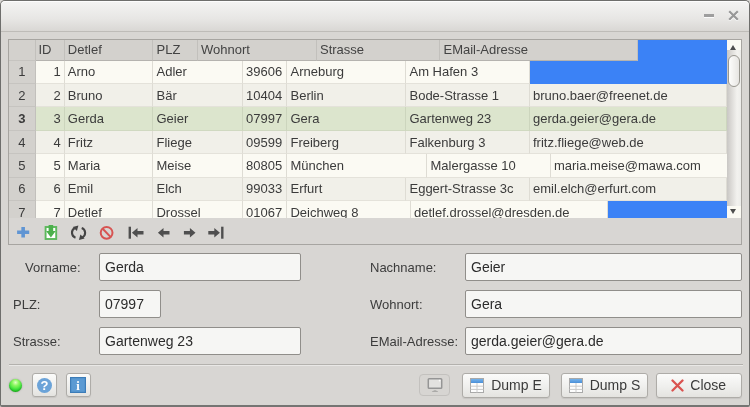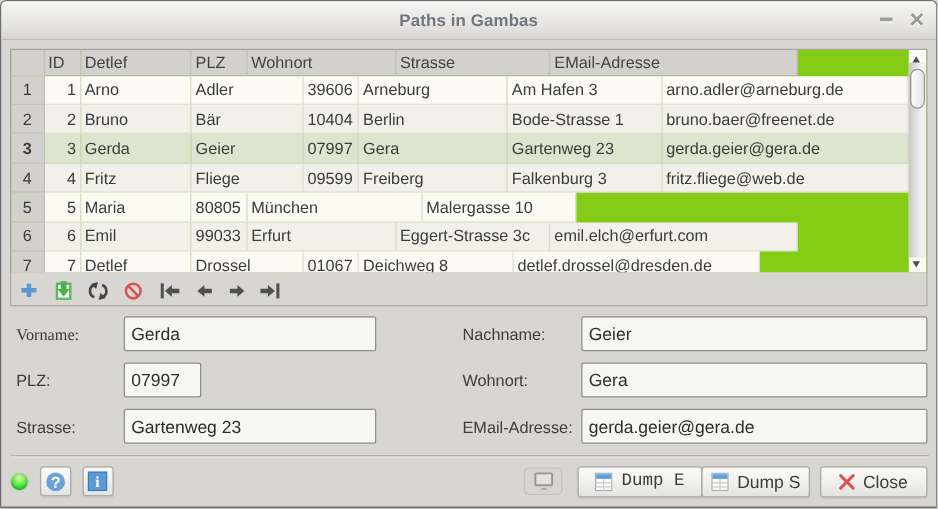--- a/index.html
+++ b/index.html
@@ -21,21 +21,21 @@
   .title {
     position:absolute; left:0; right:0; top:8px; text-align:center;
     font-size:13.5px; font-weight:bold; color:#6f7781; letter-spacing:0.1px;
   }
   .tbtn { position:absolute; color:#9b9b9b; }
   .minim { left:703px; top:13px; width:10px; height:3px; background:#9e9e9e; box-shadow:0 1px 0 #fbfbfb; }
 
   
   .browser { position:absolute; left:7px; top:38px; width:734px; height:206px;
     border:1px solid #a7a5a1; background:#d8d6d3; }
-  .grid { position:absolute; left:0; top:0; width:732px; height:178px; overflow:hidden; background:#84cc16; }
+  .grid { position:absolute; left:0; top:0; width:732px; height:178px; overflow:hidden; background:#3b82f6; }
   .row { display:flex; width:718.5px; }
   .hdr  { height:20.8px; }
   .r    { height:23.35px; }
   .cell { flex:none; border-right:1px solid #dedcd4; border-bottom:1px solid #e4e2da;
           font-size:13px; color:#3b3b3b; padding:0 3px; display:flex; align-items:center;
           white-space:nowrap; overflow:hidden; }
   .hdr .cell { background:#d3d1cd; border-right:1px solid #c2c0bc; border-bottom:1px solid #b5b3af; color:#434343; }
   .rowhdr { justify-content:center; background:#d3d1cd !important; border-right:1px solid #c2c0bc !important; border-bottom:1px solid #c6c4c0 !important; }
   .idc { justify-content:flex-end; }
   .odd  .cell { background:#fbfaf3; }
@@ -71,21 +71,20 @@
          box-shadow:0 1px 1px rgba(0,0,0,.08); }
   .sq { top:372px; height:24px; }
   .led { position:absolute; left:8px; top:378px; width:13px; height:13px; border-radius:50%;
          background:radial-gradient(circle at 50% 27%, #e2ffc4 0%, #8af75f 28%, #3ae23a 62%, #25cb25 85%, #1daf1d 100%);
          box-shadow:inset 0 -1px 2px rgba(0,80,0,.35), 0 0 1.5px rgba(40,60,40,.5); }
 </style>
 </head>
 <body>
 <div class="win">
   <div class="titlebar">
-    <div class="title">Paths in Gambas</div>
     <div class="tbtn minim"></div>
     <svg class="tbtn" style="left:727px; top:8.5px;" width="11" height="11" viewBox="0 0 11 11">
       <path d="M1.2 2.2 L9.8 10.8 M9.8 2.2 L1.2 10.8" stroke="#fdfdfd" stroke-width="2.2"></path>
       <path d="M1.2 1.2 L9.8 9.8 M9.8 1.2 L1.2 9.8" stroke="#989898" stroke-width="2.2"></path>
     </svg>
   </div>
 
   <div class="browser">
     <div class="grid">
       <div class="row hdr">
@@ -98,21 +97,20 @@
         <div class="cell" style="width:197.5px">EMail-Adresse</div>
       </div>
       <div class="row r odd">
           <div class="cell rowhdr" style="width:26.5px">1</div>
           <div class="cell idc" style="width:29.3px">1</div>
           <div class="cell" style="width:88.7px">Arno</div>
           <div class="cell" style="width:89.5px">Adler</div>
           <div class="cell" style="width:44.5px">39606</div>
           <div class="cell" style="width:119px">Arneburg</div>
           <div class="cell" style="width:123.5px">Am Hafen 3</div>
-          <div class="cell" style="width:197.5px">arno.adler@arneburg.de</div>
         </div>
       <div class="row r even">
           <div class="cell rowhdr" style="width:26.5px">2</div>
           <div class="cell idc" style="width:29.3px">2</div>
           <div class="cell" style="width:88.7px">Bruno</div>
           <div class="cell" style="width:89.5px">Bär</div>
           <div class="cell" style="width:44.5px">10404</div>
           <div class="cell" style="width:119px">Berlin</div>
           <div class="cell" style="width:123.5px">Bode-Strasse 1</div>
           <div class="cell" style="width:197.5px">bruno.baer@freenet.de</div>
@@ -134,28 +132,31 @@
           <div class="cell" style="width:89.5px">Fliege</div>
           <div class="cell" style="width:44.5px">09599</div>
           <div class="cell" style="width:119px">Freiberg</div>
           <div class="cell" style="width:123.5px">Falkenburg 3</div>
           <div class="cell" style="width:197.5px">fritz.fliege@web.de</div>
         </div>
       <div class="row r odd">
           <div class="cell rowhdr" style="width:26.5px">5</div>
           <div class="cell idc" style="width:29.3px">5</div>
           <div class="cell" style="width:88.7px">Maria</div>
+          <div class="cell" style="width:89.5px">Meise</div>
           <div class="cell" style="width:44.5px">80805</div>
           <div class="cell" style="width:140px">München</div>
           <div class="cell" style="width:123.5px">Malergasse 10</div>
+          <div class="cell" style="width:197.5px">maria.meise@mawa.com</div>
         </div>
       <div class="row r even">
           <div class="cell rowhdr" style="width:26.5px">6</div>
           <div class="cell idc" style="width:29.3px">6</div>
           <div class="cell" style="width:88.7px">Emil</div>
+          <div class="cell" style="width:89.5px">Elch</div>
           <div class="cell" style="width:44.5px">99033</div>
           <div class="cell" style="width:119px">Erfurt</div>
           <div class="cell" style="width:123.5px">Eggert-Strasse 3c</div>
           <div class="cell" style="width:197.5px">emil.elch@erfurt.com</div>
         </div>
       <div class="row r odd">
           <div class="cell rowhdr" style="width:26.5px">7</div>
           <div class="cell idc" style="width:29.3px">7</div>
           <div class="cell" style="width:88.7px">Detlef</div>
           <div class="cell" style="width:89.5px">Drossel</div>
@@ -197,21 +198,21 @@
           <path d="M156.9 14.7 l5.6 -4.7 v2.9 h6 v3.6 h-6 v2.9 z"></path>
           <path d="M194.5 14.7 l-5.6 -4.7 v2.9 h-6 v3.6 h6 v2.9 z"></path>
           <path d="M218.9 14.7 l-5.6 -4.7 v2.9 h-6 v3.6 h6 v2.9 z"></path>
           <rect x="220.1" y="8.7" width="2.4" height="12"></rect>
         </g>
       </svg>
 
     </div>
   </div>
 
-  <div class="lbl" style="left:12px; top:259px;font-family:Liberation Serif, serif;">Vorname:</div>
+  <div class="lbl" style="left:24px; top:259px;">Vorname:</div>
   <div class="inp" style="left:98px; top:251.5px; width:201.5px;">Gerda</div>
   <div class="lbl" style="left:369px; top:259px;">Nachname:</div>
   <div class="inp" style="left:464px; top:251.5px; width:276.5px;">Geier</div>
 
   <div class="lbl" style="left:12px; top:296px;">PLZ:</div>
   <div class="inp" style="left:98px; top:288.5px; width:62px;">07997</div>
   <div class="lbl" style="left:369px; top:296px;">Wohnort:</div>
   <div class="inp" style="left:464px; top:288.5px; width:276.5px;">Gera</div>
 
   <div class="lbl" style="left:12px; top:333px;">Strasse:</div>
@@ -236,21 +237,21 @@
     </svg>
   </div>
   <div class="btn" style="left:418px; top:373px; width:31px; height:22px; background:#d7d5d2; border-color:#c3c1be; border-radius:4px; box-shadow:none;">
     <svg width="18" height="16" viewBox="0 0 18 16">
       <rect x="2.3" y="1.7" width="13.4" height="9.5" rx="0.8" fill="#e3e2e0" stroke="#959595" stroke-width="1.5"></rect>
       <circle cx="13.6" cy="3.6" r="0.9" fill="#fbfbfa"></circle>
       <path d="M6.6 14.5 q2.4 -2.6 4.8 0 z" fill="#a5a4a2"></path>
       <rect x="5.9" y="13.9" width="6.2" height="0.9" rx="0.45" fill="#a5a4a2"></rect>
     </svg>
   </div>
-  <div class="btn" style="left:461px; width:100px;font-family:Liberation Mono, monospace;">
+  <div class="btn" style="left:461px; width:88px;">
     <svg width="14" height="15" viewBox="0 0 14 15" style="margin-right:7px">
       <defs>
           <linearGradient id="tg1" x1="0" y1="0" x2="0" y2="1">
         <stop offset="0" stop-color="#74b2ea"></stop>
             <stop offset="1" stop-color="#4a8fd8"></stop>
       </linearGradient>
         </defs>
       <rect x="0.5" y="0.5" width="13" height="14" fill="#fdfdfd" stroke="#a9a9a9" stroke-width="1"></rect>
       <rect x="1" y="1" width="12" height="4" fill="url(#tg1)"></rect>
       <line x1="7" y1="5" x2="7" y2="14.5" stroke="#c9c9c9" stroke-width="1"></line>

